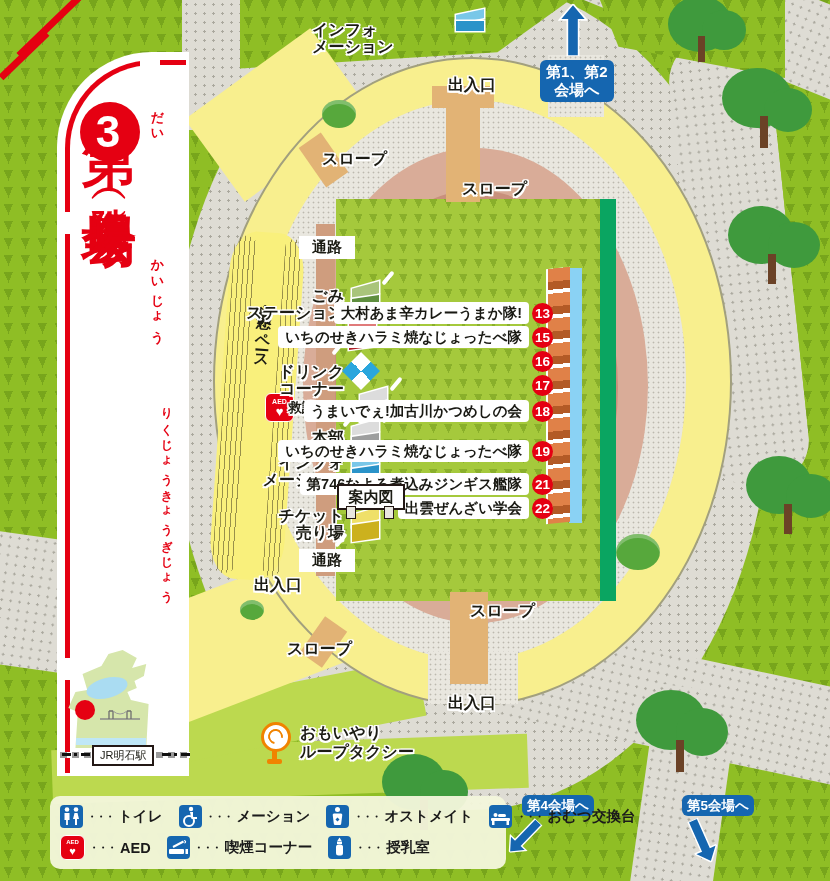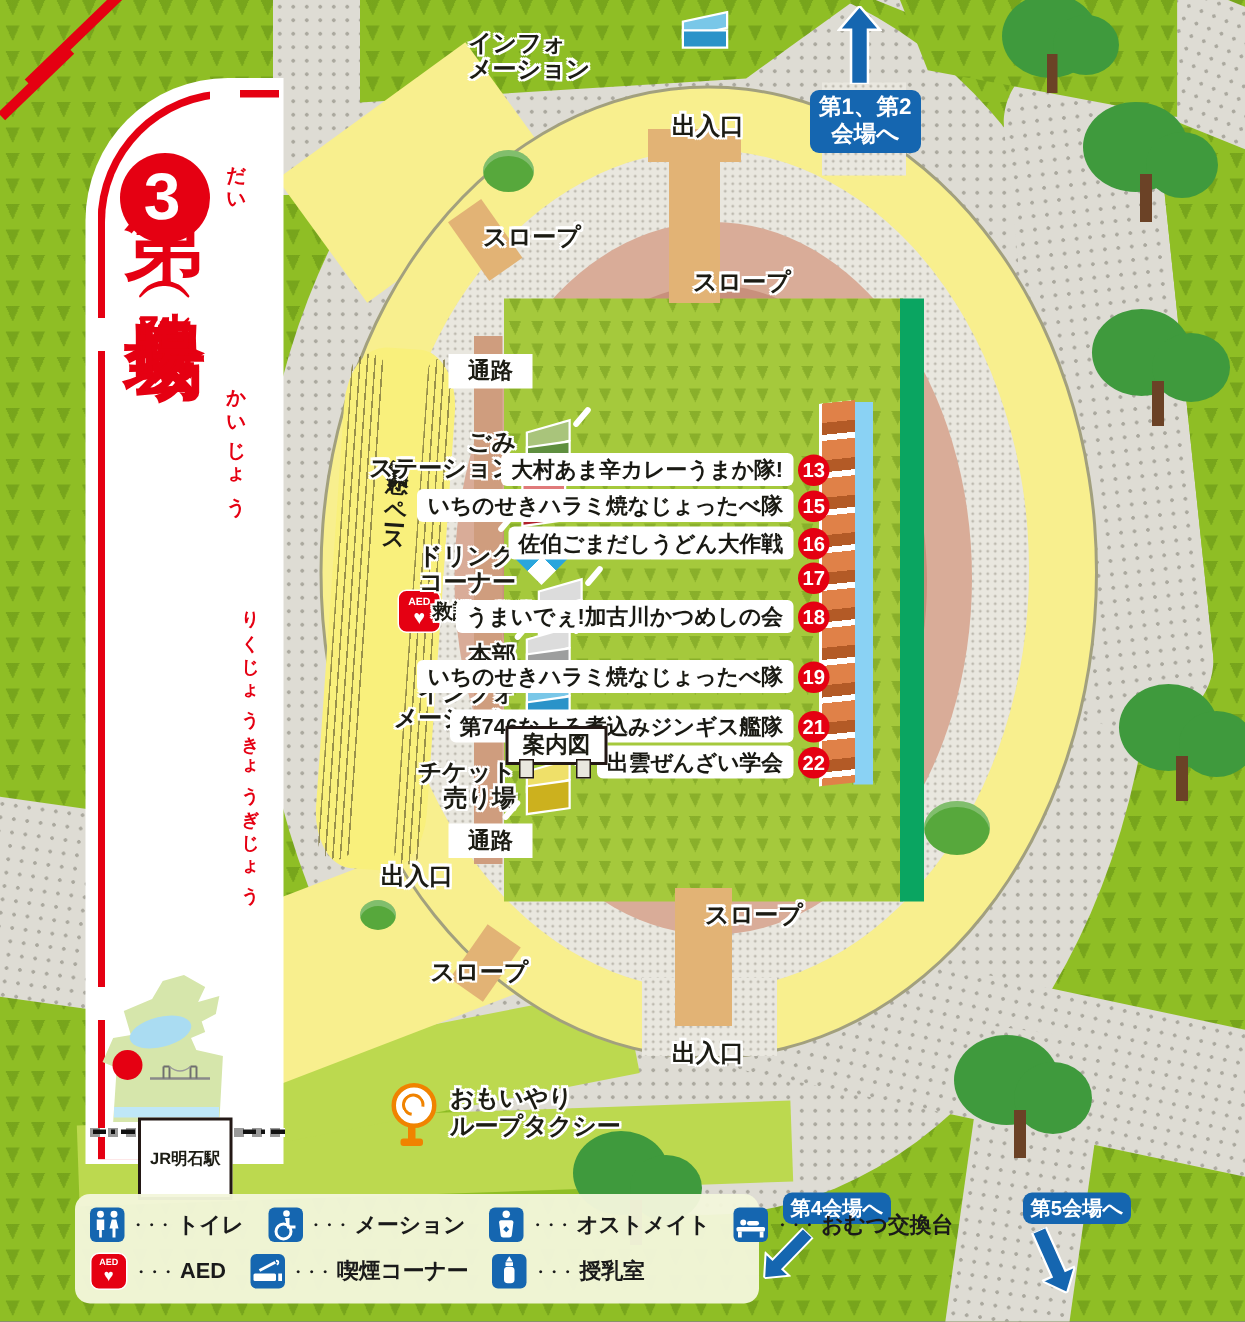--- a/index.html
+++ b/index.html
@@ -278,21 +278,20 @@
 
   <div class="booth-row" style="top:302px;">
       <span class="booth-name">大村あま辛カレーうまか隊!</span>
       <span class="booth-no">13</span>
     </div>
   <div class="booth-row" style="top:326px;">
       <span class="booth-name">いちのせきハラミ焼なじょったべ隊</span>
       <span class="booth-no">15</span>
     </div>
   <div class="booth-row" style="top:351px;">
-      <span class="booth-name">佐伯ごまだしうどん大作戦</span>
       <span class="booth-no">16</span>
     </div>
   <div class="booth-row" style="top:375px;">
       <span class="booth-no">17</span>
     </div>
   <div class="booth-row" style="top:400px;">
       <span class="booth-name">うまいでぇ!加古川かつめしの会</span>
       <span class="booth-no">18</span>
     </div>
   <div class="booth-row" style="top:440px;">
@@ -336,21 +335,21 @@
       <path d="M29 11 V3 M33 11 V3 M29 3 h4" stroke="#6f6f6f" stroke-width="1.3" fill="none"></path>
       <path d="M15 3 Q22 9 29 3" stroke="#9a9a9a" stroke-width="1" fill="none"></path>
     </svg>
     <div class="abs" style="left:10px;top:90px;width:70px;height:7px;background:#bfe7f7;"></div>
     <div class="abs" style="left:-6px;top:104px;width:130px;height:6px;
       background:repeating-linear-gradient(90deg,#9a9a9a 0 7px,#ffffff 7px 12px);"></div>
     <div class="abs" style="left:-4px;top:105px;width:30px;height:3px;
       background:repeating-linear-gradient(90deg,#111 0 9px,transparent 9px 12px,#111 12px 15px,transparent 15px 19px);"></div>
     <div class="abs" style="left:96px;top:105px;width:30px;height:3px;
       background:repeating-linear-gradient(90deg,#111 0 9px,transparent 9px 12px,#111 12px 15px,transparent 15px 19px);"></div>
-    <div class="abs" style="left:26px;top:97px;background:#fff;border:2px solid #231815;font-size:11px;font-weight:700;color:#1c1c14;padding:18px 6px;white-space:nowrap;">JR明石駅</div>
+    <div class="abs" style="left:26px;top:97px;background:#fff;border:2px solid #231815;font-size:11px;font-weight:400;color:#1c1c14;padding:1px 6px;white-space:nowrap;">JR明石駅</div>
   </div>
 
   <svg class="abs" style="left:558px;top:4px;z-index:13;" width="30" height="52" viewBox="0 0 24 46">
     <path d="M12 0 L24 14 H17 V46 H7 V14 H0 Z" fill="#1566b0" stroke="#fff" stroke-width="1.5"></path>
     </svg>
   <div class="abs navbox" style="left:540px;top:60px;">
     <span style="display:block">第1、第2</span>
     <span style="display:block">会場へ</span>
     </div>
 

